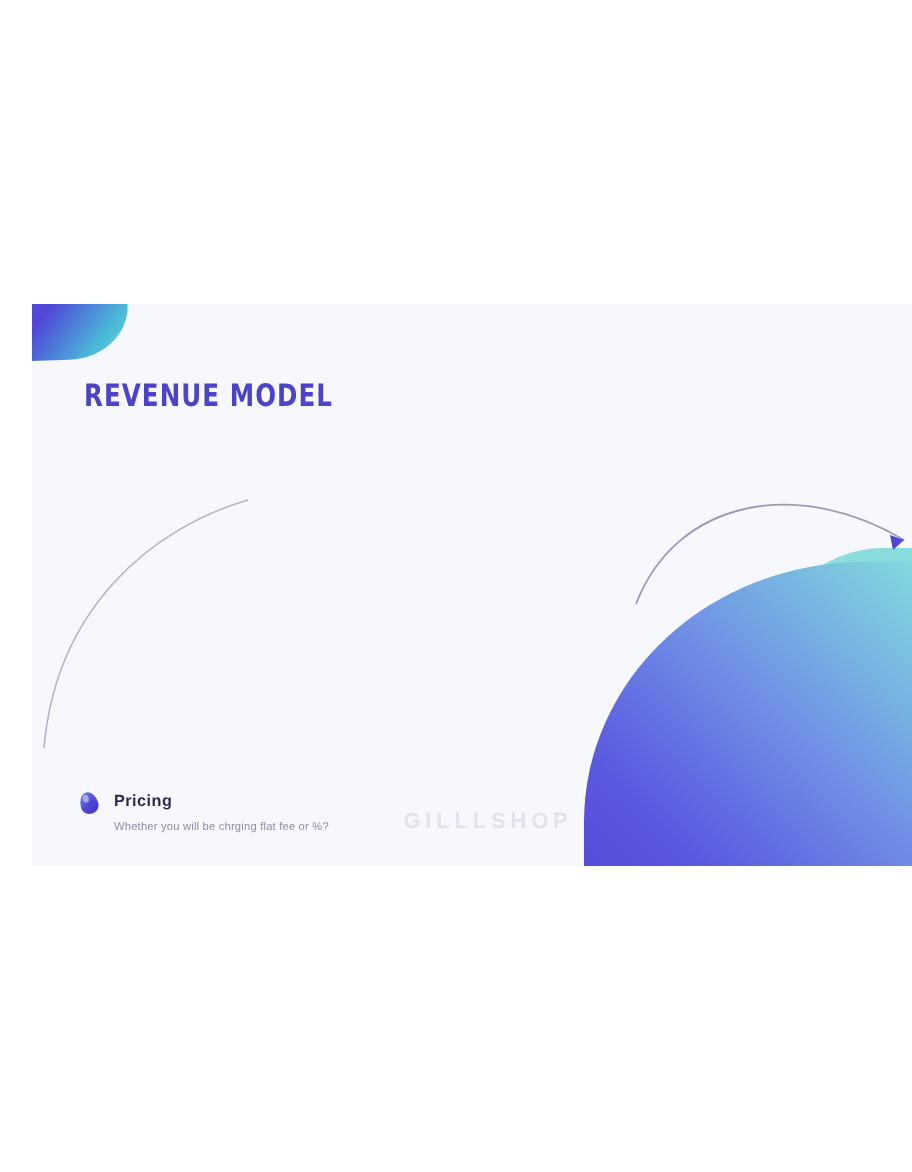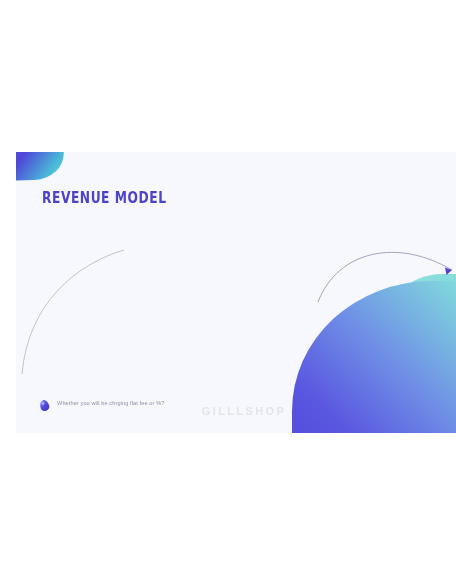--- a/index.html
+++ b/index.html
@@ -175,19 +175,20 @@
     <path d="M118 2 C 70 16, 22 56, 16 126" fill="none" stroke="#b4b4cc" stroke-width="0.8"></path>
   </svg>
 
   <div class="slide-title">REVENUE MODEL</div>
 
   <div class="watermark">GILLLSHOP</div>
 
   <div class="col col-left">
     <div class="item">
       <span class="bullet"></span>
+      <div class="item-title">Pricing</div>
       <div class="item-sub">Whether you will be chrging flat fee or %?</div>
     </div>
 
   </div>
 
 
 </div>
 
 </body></html>

